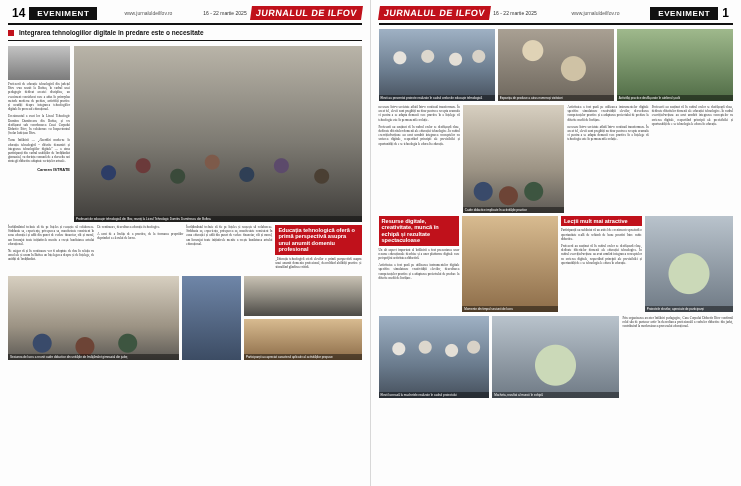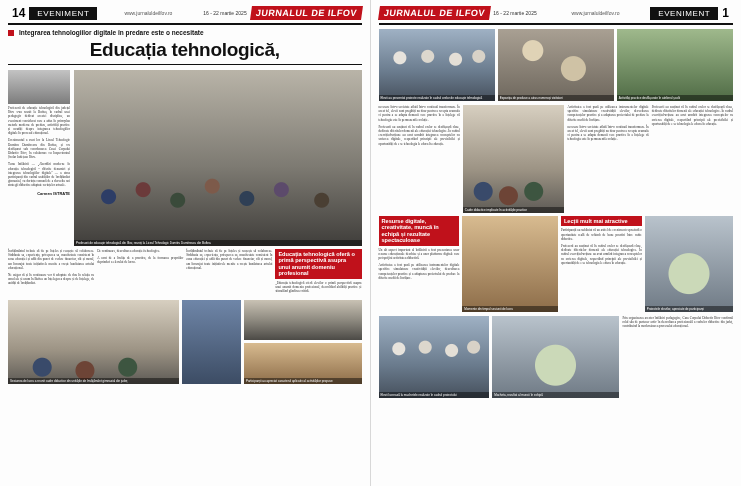--- a/index.html
+++ b/index.html
@@ -4,21 +4,21 @@
 <style>
   html,body{margin:0;padding:0;background:#b9b9b9;}
   body{font-family:"Liberation Serif", serif;}
   .page{position:relative;width:741px;height:486px;background:#ffffff;overflow:hidden;}
   .spread{position:absolute;inset:0;display:flex;}
   .sheet{position:relative;width:370.5px;height:486px;background:#fdfdfd;box-sizing:border-box;padding:6px 8px;}
   .sheet.left{border-right:1px solid #d8d8d8;}
   
   .masthead{display:flex;align-items:center;height:14px;margin-bottom:3px;}
   .pagenum{font-family:"Liberation Sans",sans-serif;font-weight:bold;font-size:12px;line-height:12px;padding:0 4px;}
-  .mast-sec{font-family:"Liberation Sans",sans-serif;font-size:8px;font-weight:normal;letter-spacing:.6px;color:#fff;background:#111;padding:2px 8px;text-align:center;}
+  .mast-sec{font-family:"Liberation Sans",sans-serif;font-size:8px;font-weight:bold;letter-spacing:.6px;color:#fff;background:#111;padding:2px 8px;text-align:center;}
   .mast-url{flex:1;text-align:center;font-family:"Liberation Sans",sans-serif;font-size:5px;color:#555;}
   .mast-date{font-family:"Liberation Sans",sans-serif;font-size:5px;color:#333;padding:0 4px;}
   .logo{font-family:"Liberation Sans",sans-serif;font-weight:bold;font-size:9px;color:#fff;background:#c0111b;padding:2px 5px;letter-spacing:.5px;transform:skewX(-8deg);}
   .mast-rule{height:2px;background:#111;margin:2px 0 4px;}
   
   .kicker{display:flex;align-items:center;gap:5px;font-family:"Liberation Sans",sans-serif;font-size:6.5px;font-weight:bold;color:#111;margin-bottom:4px;}
   .kicker .sq{width:6px;height:6px;background:#c0111b;display:inline-block;}
   
   .headline{font-family:"Liberation Sans",sans-serif;font-weight:bold;font-size:19px;line-height:20px;color:#111;text-align:center;letter-spacing:-.3px;margin:2px 0 1px;}
   .headline .l2{display:block;}
@@ -87,21 +87,20 @@
       <span class="logo">JURNALUL DE ILFOV</span>
     </div>
     <div class="mast-rule"></div>
 
     <div class="kicker">
       <span class="sq"></span>
       <span>Integrarea tehnologiilor digitale în predare este o necesitate</span>
     </div>
 
     <div class="headline">
-      <span>Educația tehnologică,</span>
     </div>
     <div class="head-rule"></div>
 
     <div class="lead-wrap">
       <div class="lead-left">
         <div class="photo ph-grey" style="height:34px;margin-bottom:2px;"></div>
         <div class="col">
           <p>Profesorii de educație tehnologică din județul Ilfov s-au reunit la Buftea, în cadrul unei pedagogic dedicat acestei discipline, un eveniment considerat care a adus în prim-plan metode moderne de predare, activități practice și noutăți despre integrarea tehnologiilor digitale în procesul educațional.</p>
           <p>Evenimentul a avut loc la Liceul Tehnologic Dumitru Dumitrescu din Buftea, și s-a desfășurat sub coordonarea Casei Corpului Didactic Ilfov, în colaborare cu Inspectoratul Școlar Județean Ilfov.</p>
           <p>Tema întâlnirii — „Abordări moderne în educația tehnologică - diferite denumiri și integrarea tehnologiilor digitale" — a atras participanți din cadrul unităților de învățământ gimnazial, cu dorința comună de a dezvolta noi strategii didactice adaptate cerințelor actuale.</p>

